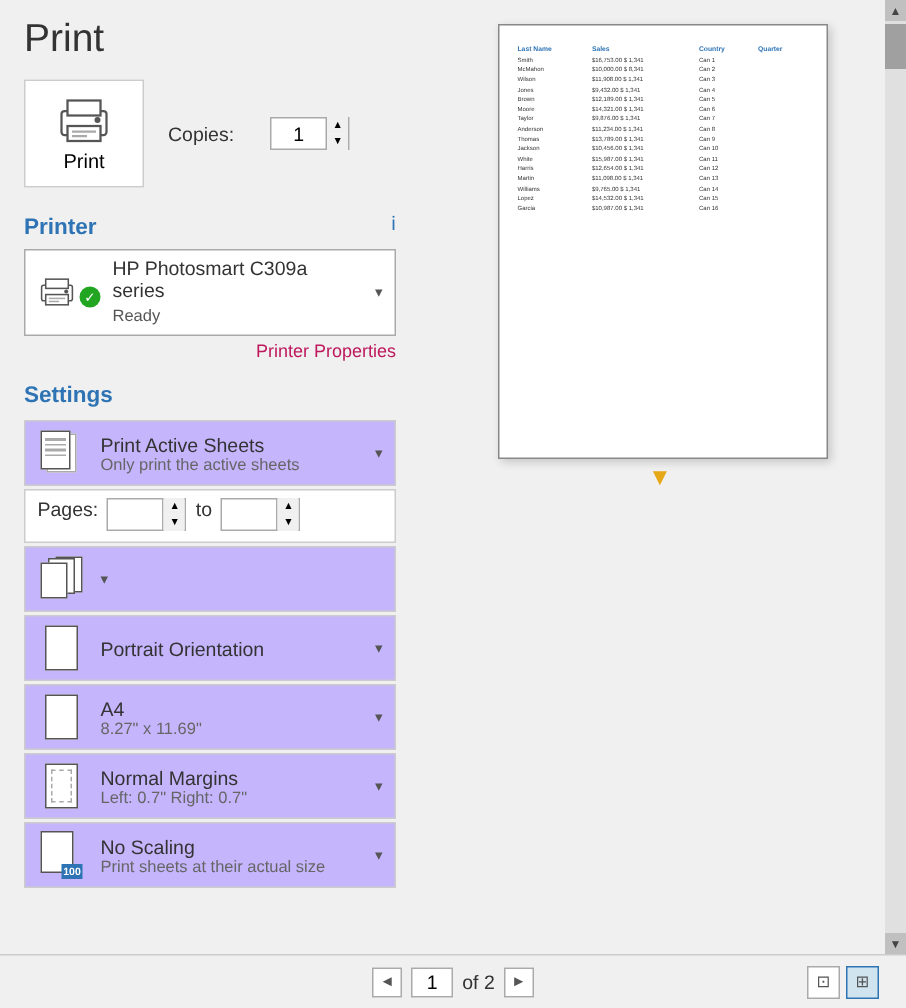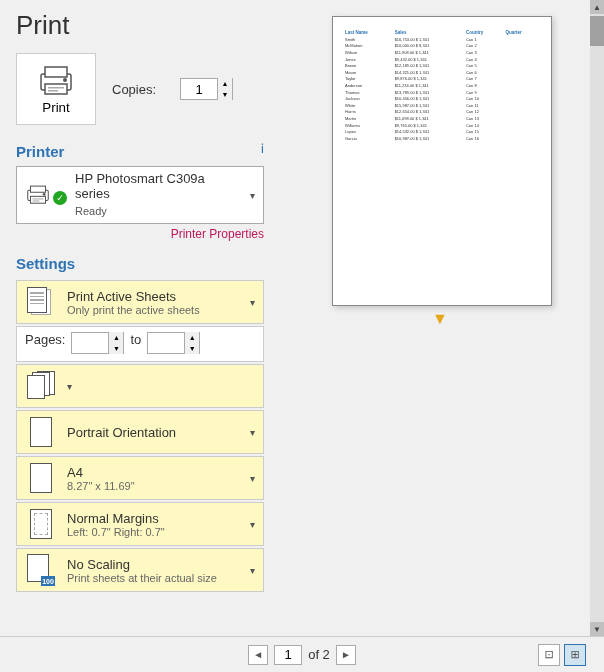--- a/index.html
+++ b/index.html
@@ -189,21 +189,21 @@
     .settings-section {
       display: flex;
       flex-direction: column;
       gap: 2px;
     }
 
     .setting-row {
       display: flex;
       align-items: center;
       border: 1px solid #ccc;
-      background: #fef9c3;
+      background: #c4b5fd;
       padding: 5px 8px;
       cursor: pointer;
       gap: 10px;
       min-height: 44px;
     }
 
     .setting-icon {
       width: 32px;
       flex-shrink: 0;
       display: flex;

